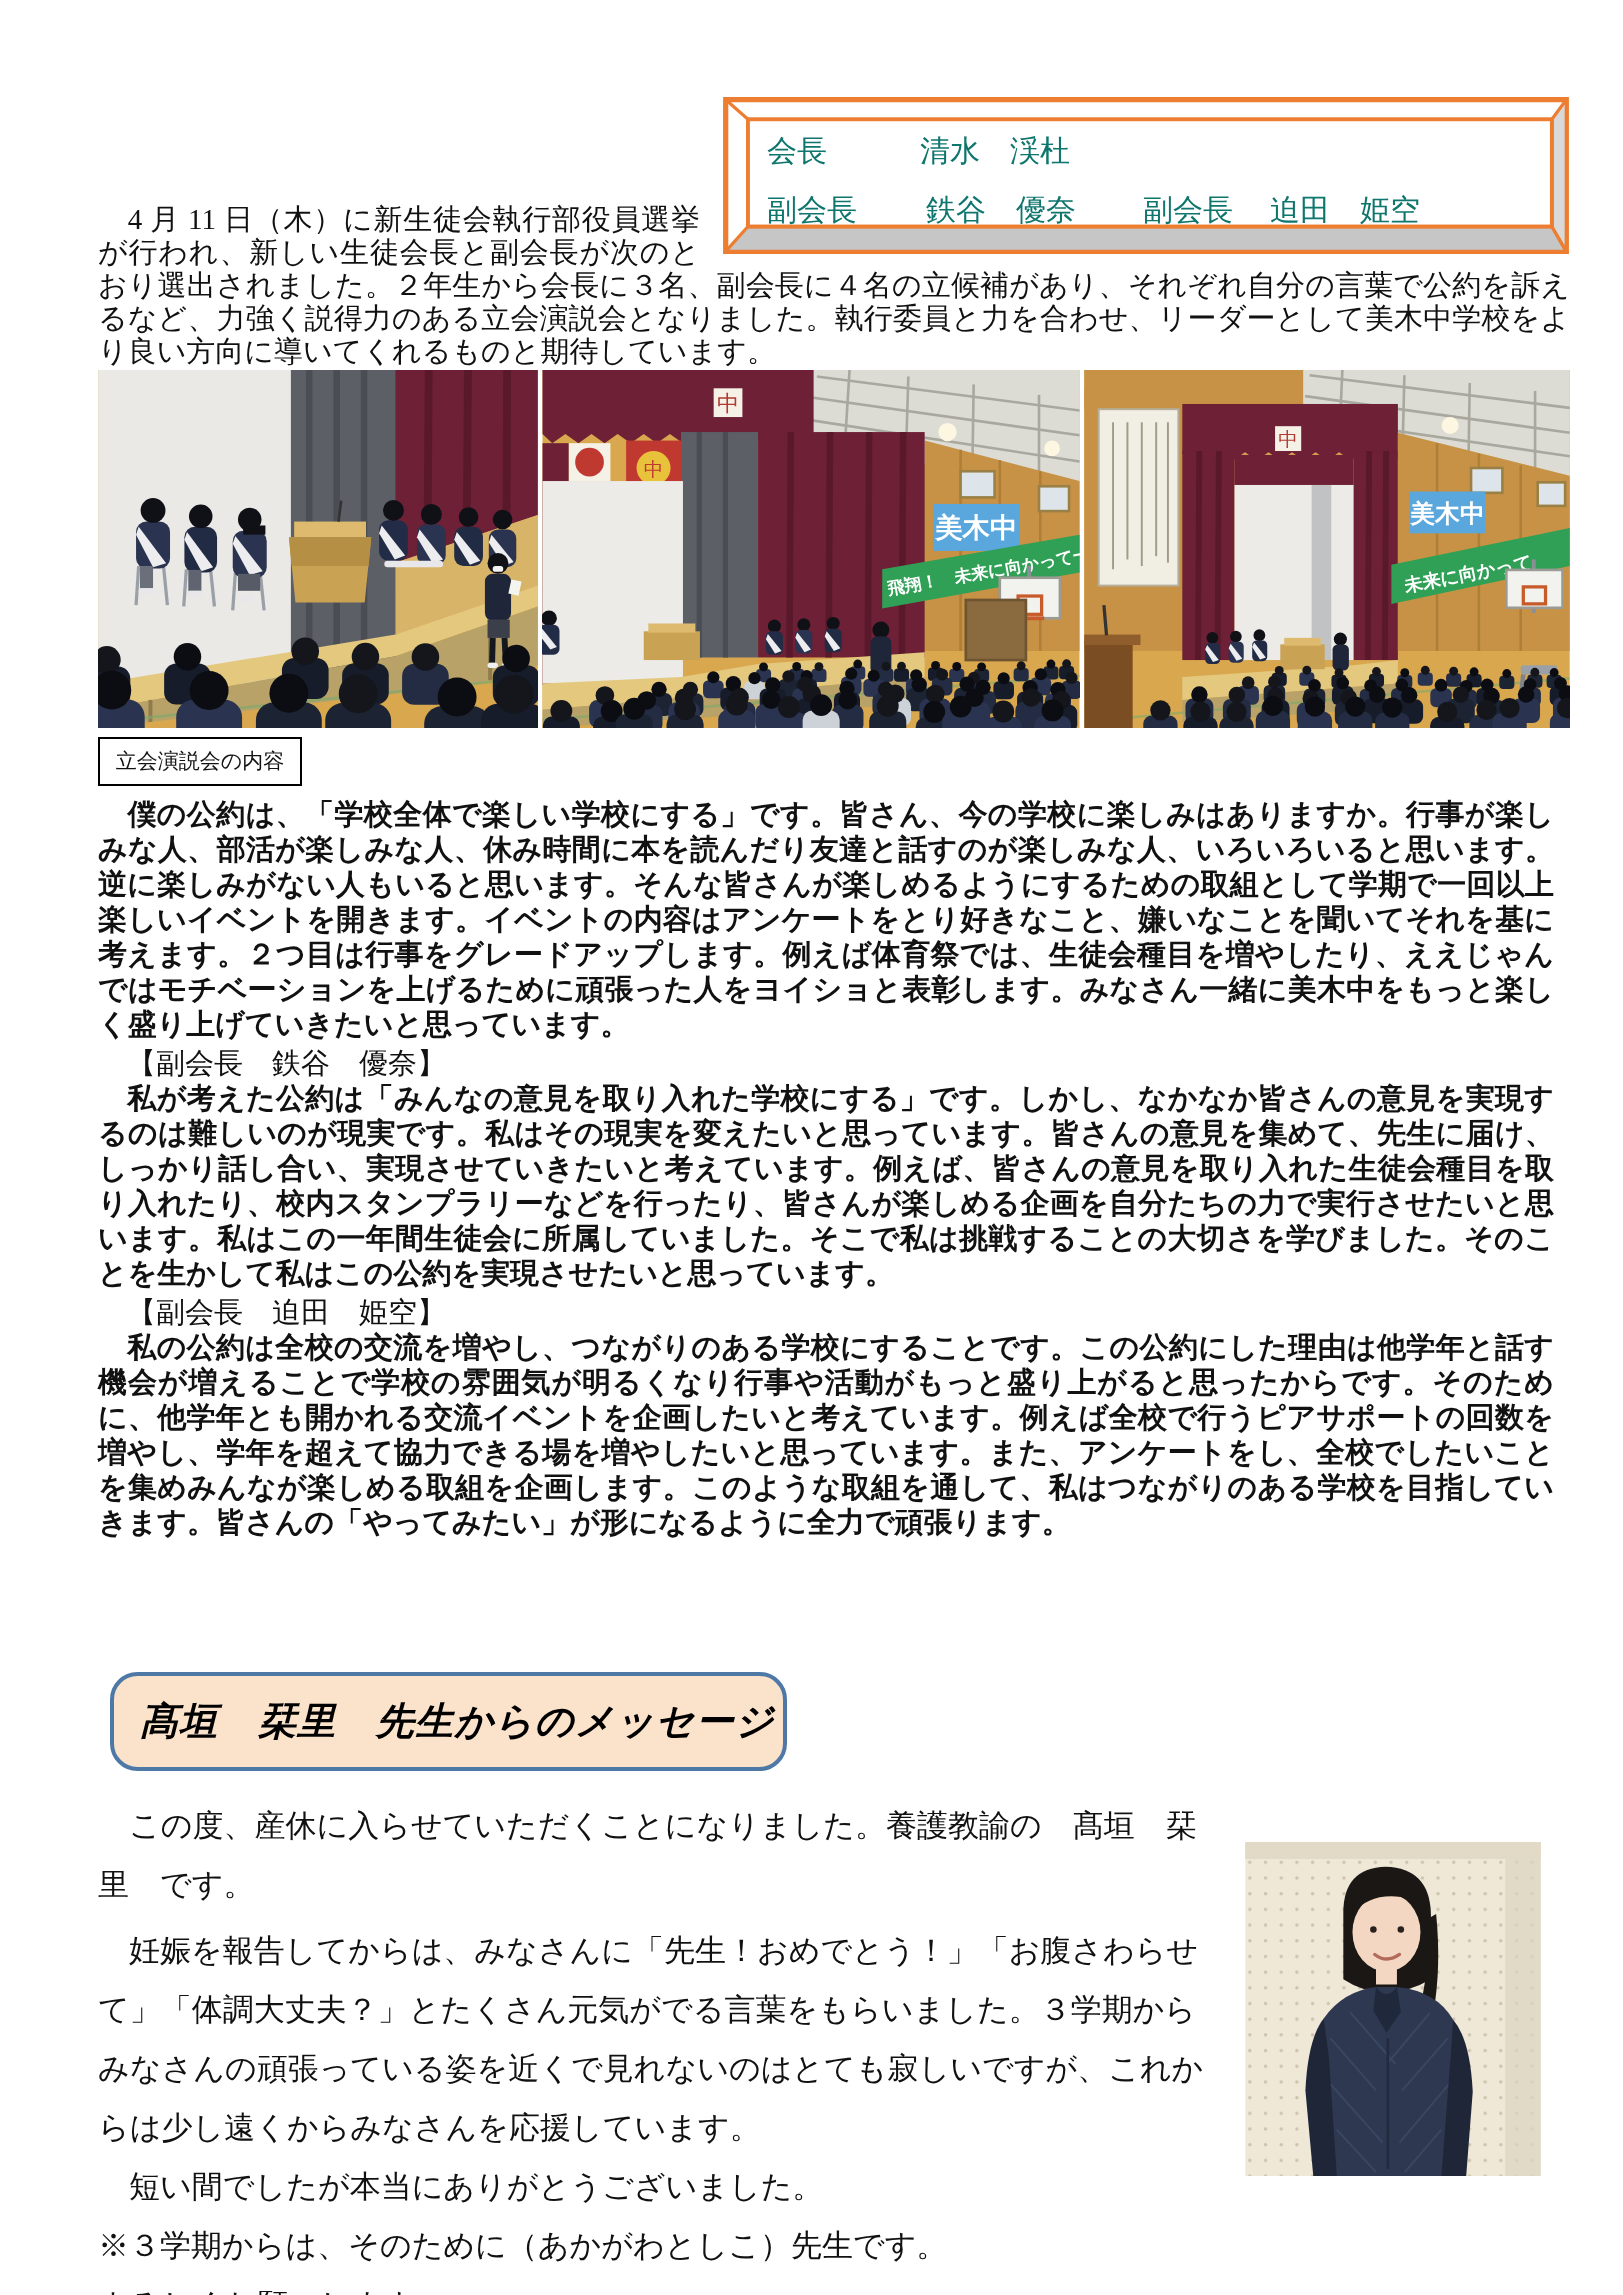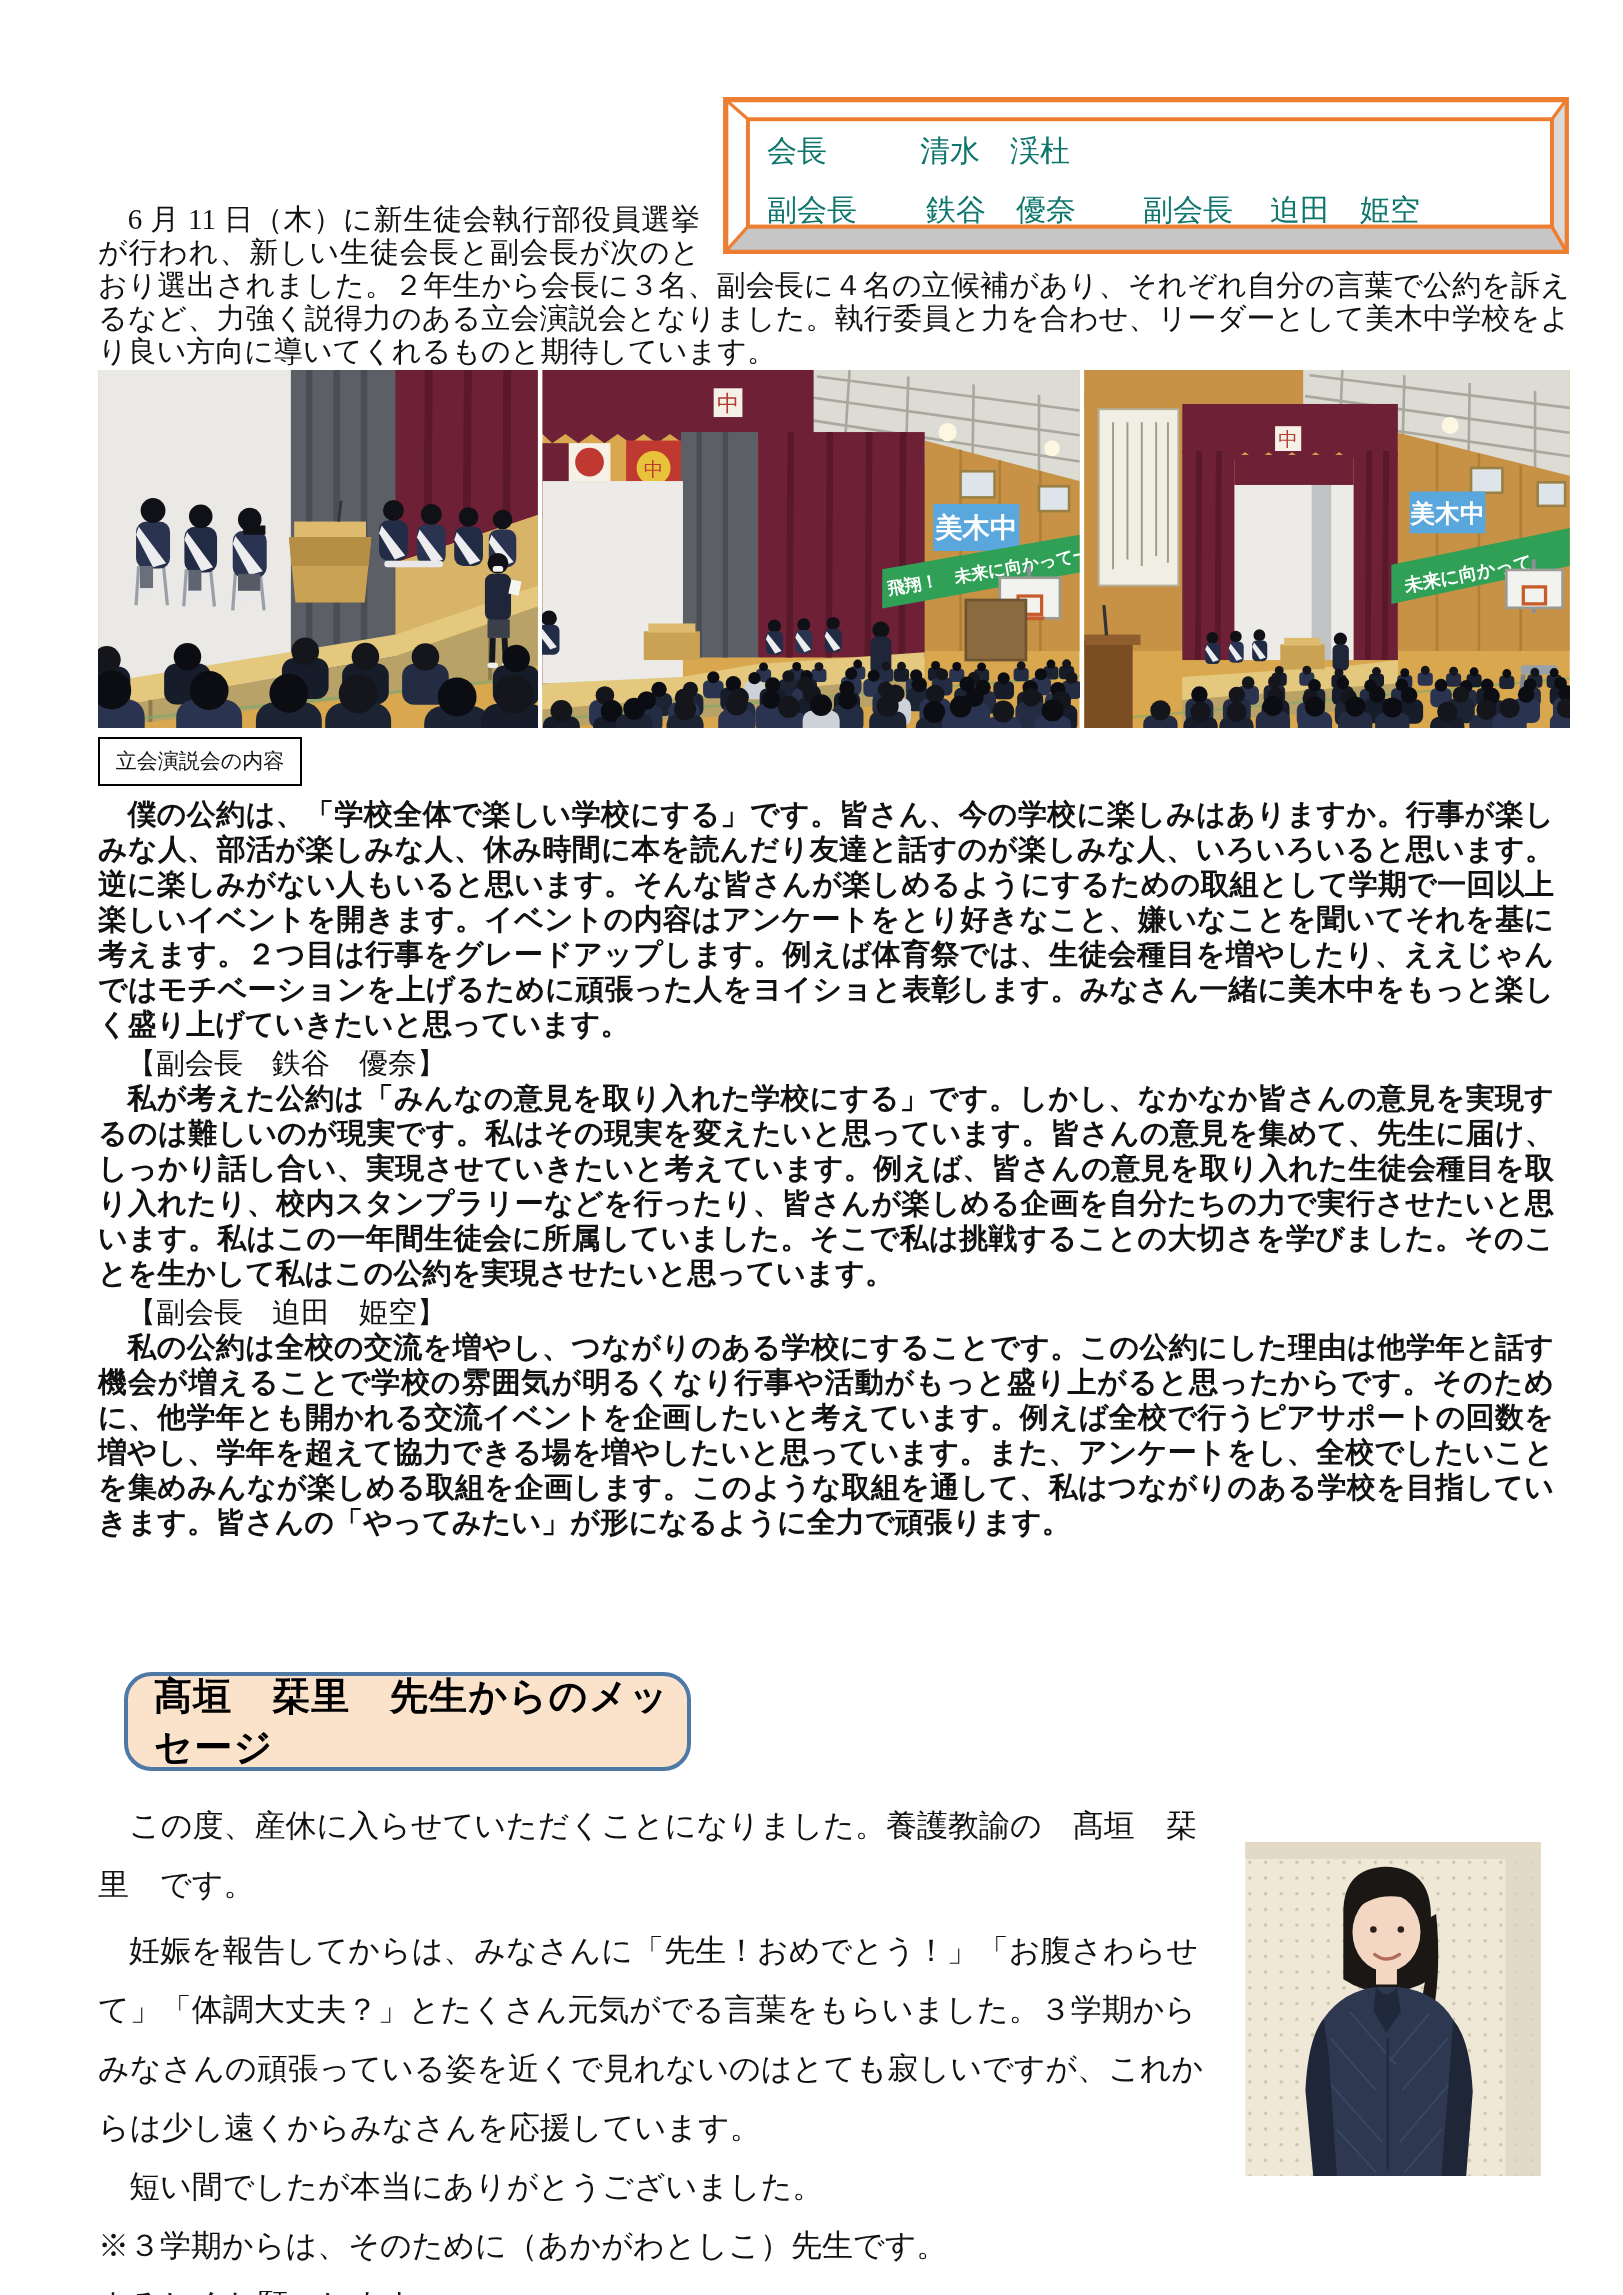--- a/index.html
+++ b/index.html
@@ -5,21 +5,21 @@
   html,body{margin:0;padding:0;background:#ffffff;}
   .page{position:relative;width:1623px;height:2295px;background:#ffffff;overflow:hidden;
         font-family:"Liberation Serif","DejaVu Serif",serif;color:#111;}
 
   
   .title-box{position:absolute;box-sizing:border-box;background:#FBE2CB;border:4.6px solid #4E79A7;
              border-radius:27.5px;display:flex;align-items:center;padding-left:26px;
              font-family:"Liberation Sans","DejaVu Sans",sans-serif;font-weight:bold;
              font-size:38px;letter-spacing:1.3px;color:#000;}
   #titleBox1{left:110px;top:92px;width:592px;height:98px;}
-  #titleBox2{left:124px;top:1672px;width:567px;height:99px;}
+  #titleBox2{left:110px;top:1672px;width:677px;height:99px;font-style:italic;}
 
   
   .results-frame{position:absolute;left:723px;top:97px;width:846px;height:157px;}
   .res-item{position:absolute;font-size:30px;white-space:pre;color:#0f766e;}
 
   
   .intro{position:absolute;left:98px;top:203px;width:1472px;font-size:29px;line-height:33px;
          text-align:justify;}
   .intro .wrap-spacer{float:right;width:870px;height:52px;}
 
@@ -55,21 +55,21 @@
   </div>
   <span class="res-item" style="left:767px;top:131px;">会長</span>
   <span class="res-item" style="left:920px;top:131px;">清水　渓杜</span>
   <span class="res-item" style="left:767px;top:190px;">副会長</span>
   <span class="res-item" style="left:926px;top:190px;">鉄谷　優奈</span>
   <span class="res-item" style="left:1143px;top:190px;">副会長</span>
   <span class="res-item" style="left:1270px;top:190px;">迫田　姫空</span>
 
   <div class="intro">
     <div class="wrap-spacer"></div>
-    <span>　6 月 11 日（木）に新生徒会執行部役員選挙が行われ、新しい生徒会長と副会長が次のとおり選出されました。２年生から会長に３名、副会長に４名の立候補があり、それぞれ自分の言葉で公約を訴えるなど、力強く説得力のある立会演説会となりました。執行委員と力を合わせ、リーダーとして美木中学校をより良い方向に導いてくれるものと期待しています。</span>
+    <span>　4 月 11 日（木）に新生徒会執行部役員選挙が行われ、新しい生徒会長と副会長が次のとおり選出されました。２年生から会長に３名、副会長に４名の立候補があり、それぞれ自分の言葉で公約を訴えるなど、力強く説得力のある立会演説会となりました。執行委員と力を合わせ、リーダーとして美木中学校をより良い方向に導いてくれるものと期待しています。</span>
   </div>
 
   <div class="photo-row">
 
     <svg width="440" height="358" viewBox="0 0 673 548">
       <rect x="0" y="0" width="673" height="548" fill="#D9A74D"></rect>
       <rect x="0" y="0" width="310" height="480" fill="#EAE9E5"></rect>
       <rect x="295" y="0" width="162" height="480" fill="#5D5F66"></rect>
       <rect x="318" y="0" width="10" height="480" fill="#4B4D54"></rect>
         <rect x="360" y="0" width="10" height="480" fill="#4B4D54"></rect>

